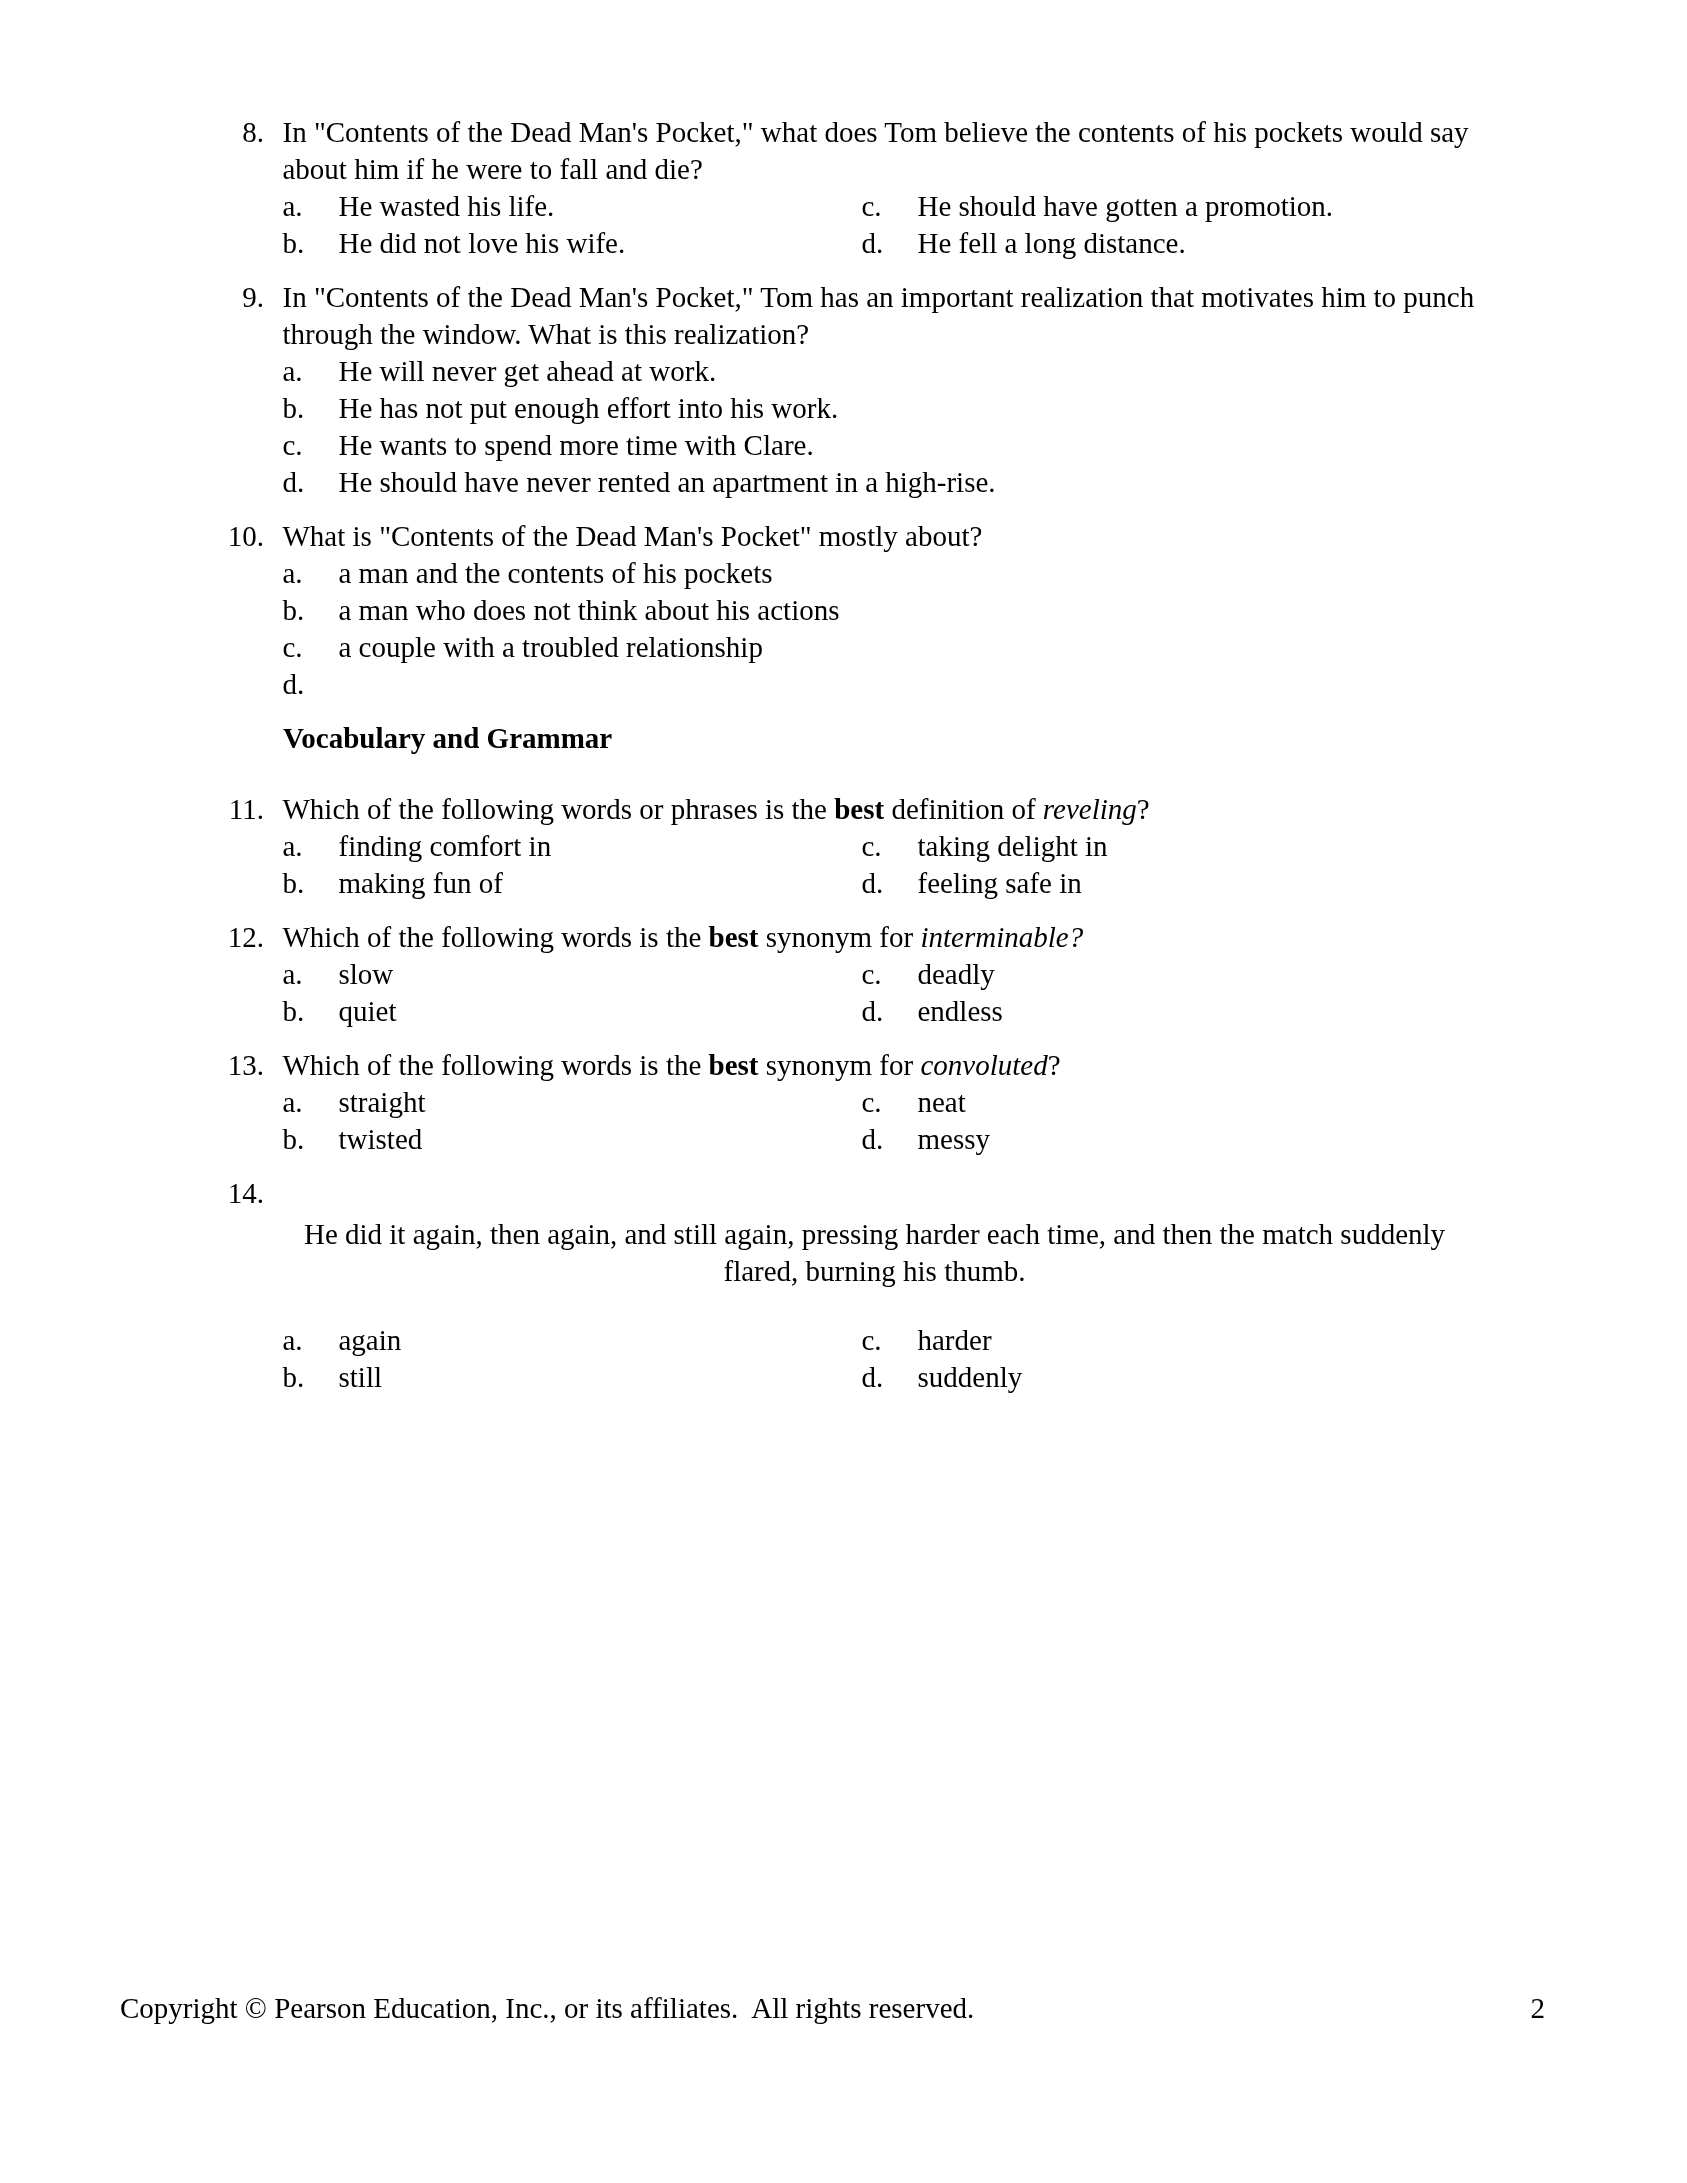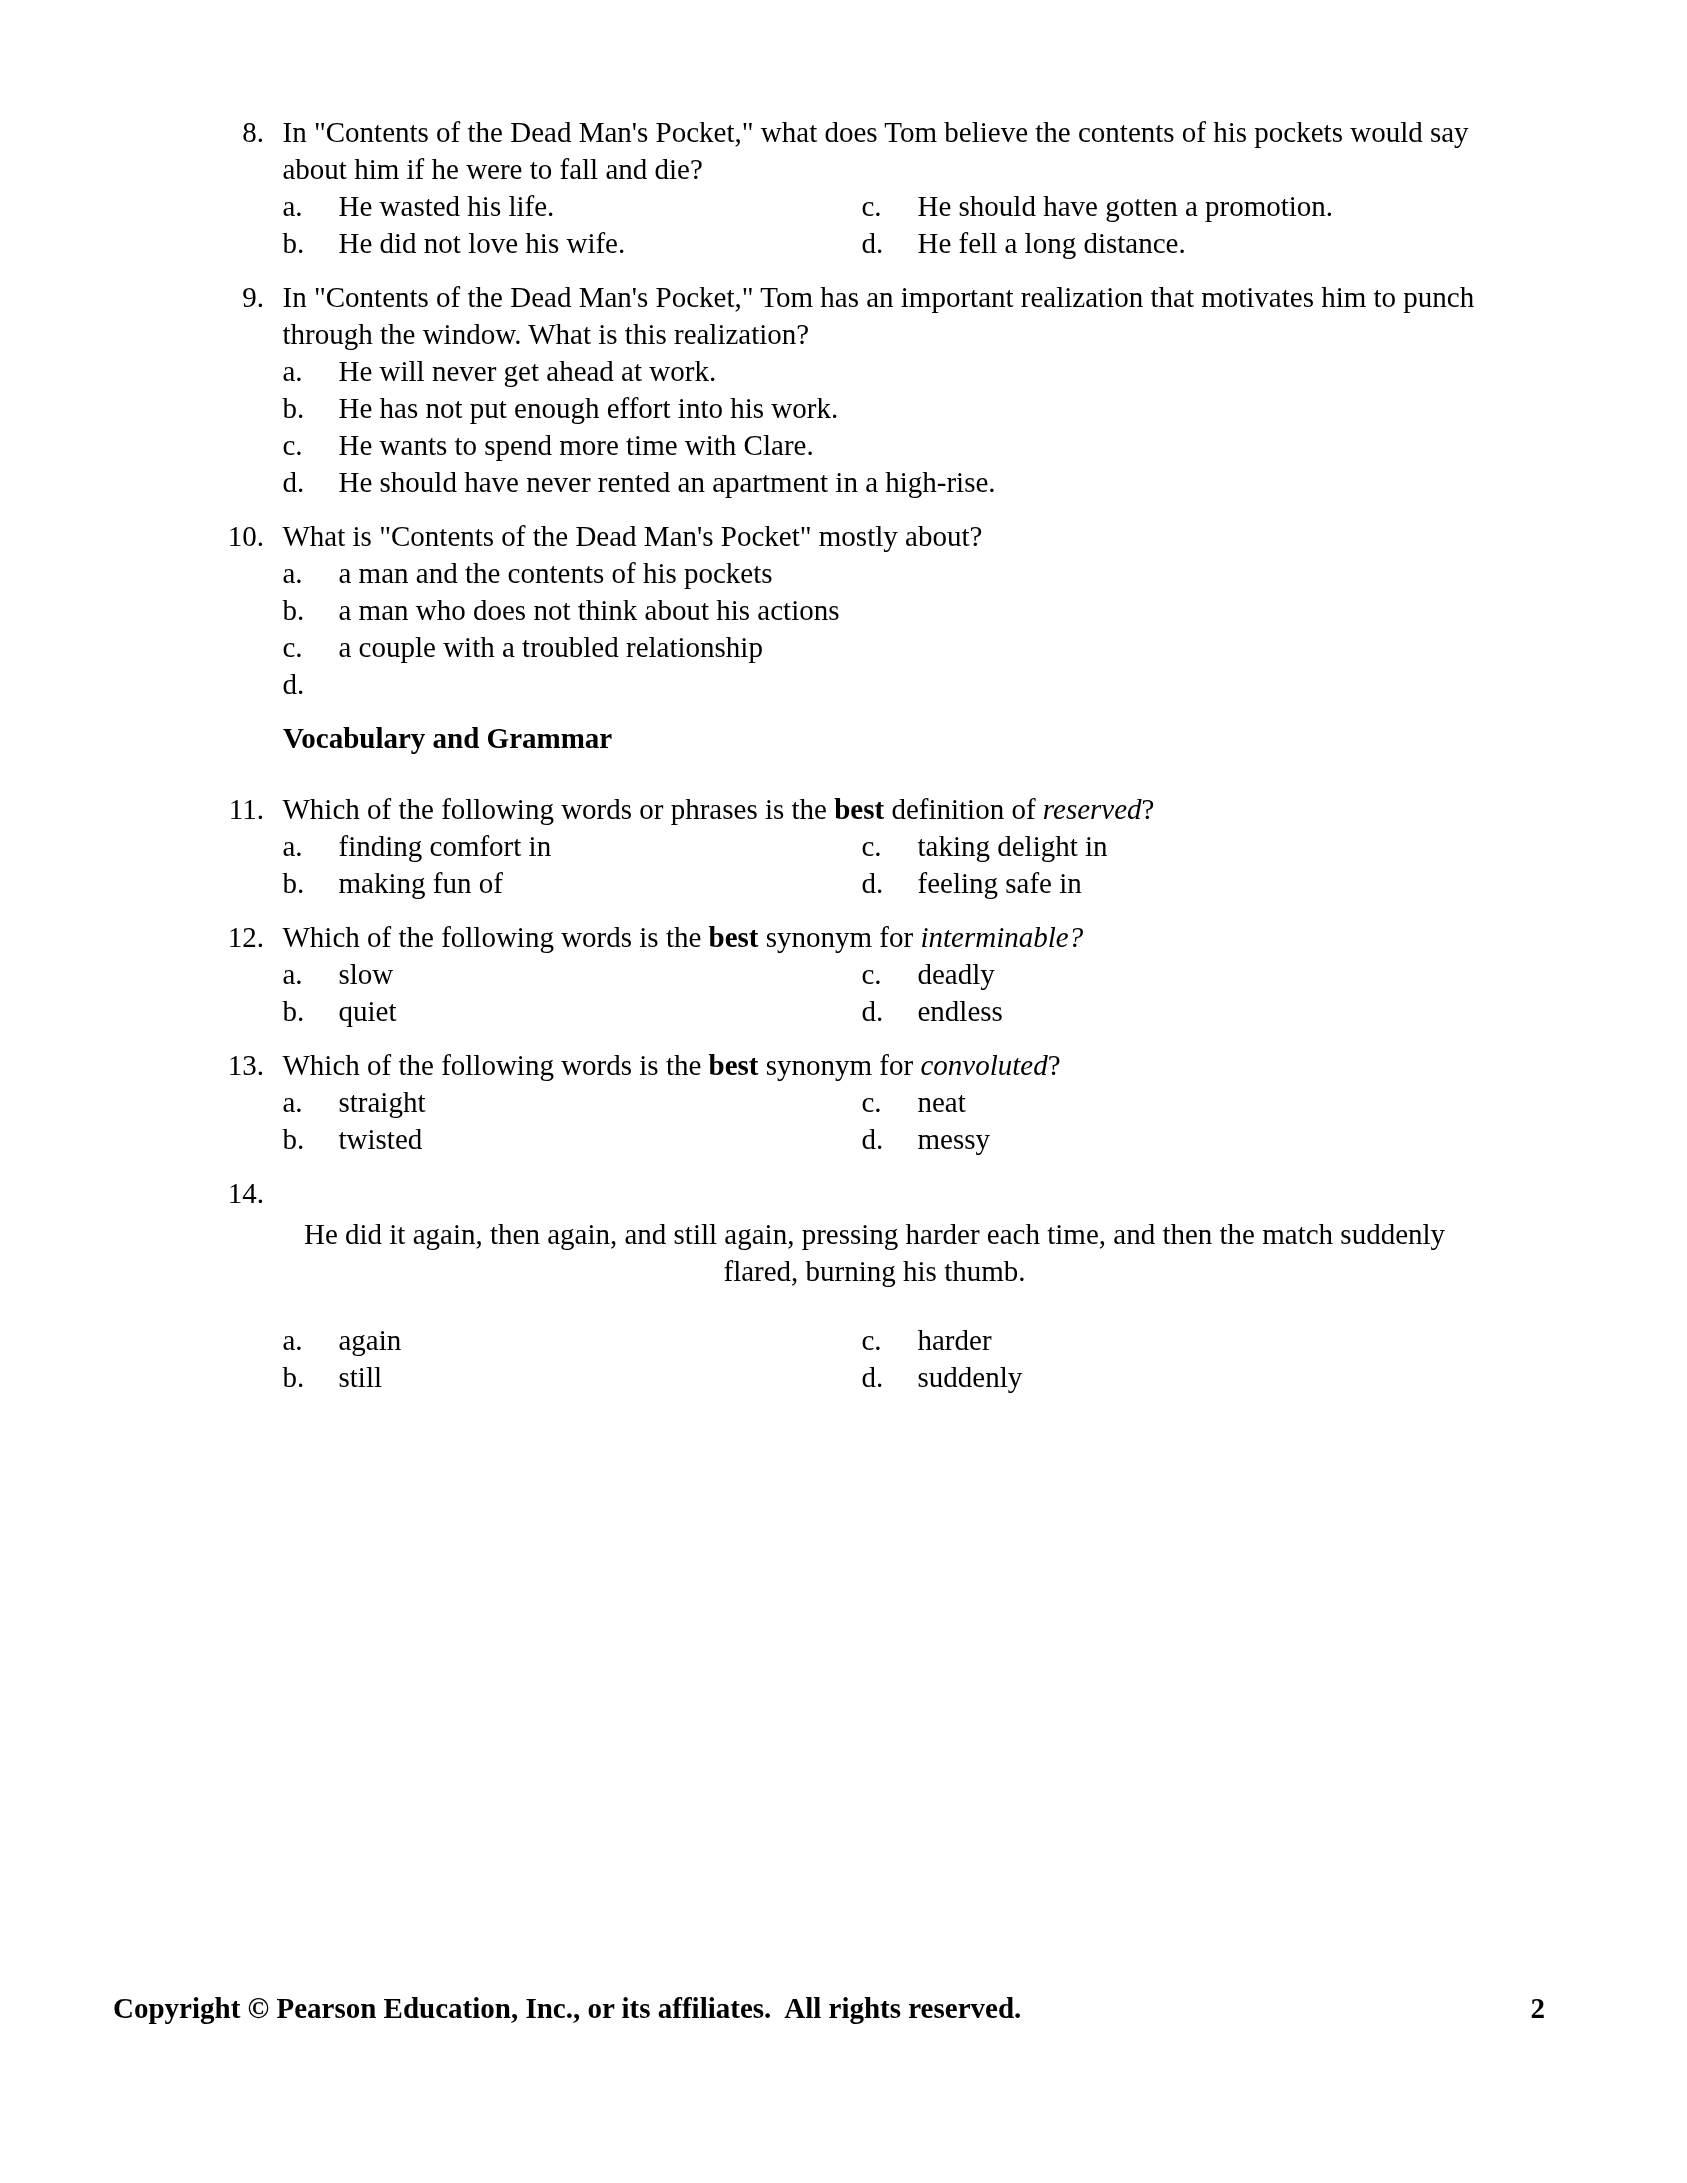--- a/index.html
+++ b/index.html
@@ -33,26 +33,25 @@
   }
   .choices.spaced { margin-top: 32px; }
   .choice { display: flex; }
   .choice-label { width: 56px; flex-shrink: 0; }
   .choice-text { }
   .heading { font-weight: bold; margin: 14.6px 0 34px 65px; }
   .sentence { margin-top: 41px; max-width: 1184px; text-align: center; }
   .footer {
     position: absolute;
     top: 1990px;
-    left: 113px;
+    left: 120px;
     right: 142px;
     display: flex;
     justify-content: space-between;
     white-space: pre-wrap;
-    font-weight: bold;
   }
 </style>
 </head>
 <body>
 
 <div class="questions">
     <div class="question">
       <div class="q-num">8.</div>
       <div class="q-body">
         <div class="stem"><span>In "Contents of the Dead Man's Pocket," what does Tom believe the contents of his pockets would say about him if he were to fall and die?</span></div>
@@ -120,21 +119,21 @@
           <div class="choice">
             <span class="choice-label">d.</span>
           </div>
         </div>
       </div>
     </div>
     <div class="heading">Vocabulary and Grammar</div>
     <div class="question">
       <div class="q-num">11.</div>
       <div class="q-body">
-        <div class="stem"><span>Which of the following words or phrases is the </span><span class="bold">best</span><span> definition of </span><span class="italic">reserved</span><span>?</span></div>
+        <div class="stem"><span>Which of the following words or phrases is the </span><span class="bold">best</span><span> definition of </span><span class="italic">reveling</span><span>?</span></div>
         <div class="choices two-col">
           <div class="choice">
             <span class="choice-label">a.</span>
             <span class="choice-text">finding comfort in</span>
           </div>
           <div class="choice">
             <span class="choice-label">c.</span>
             <span class="choice-text">taking delight in</span>
           </div>
           <div class="choice">

